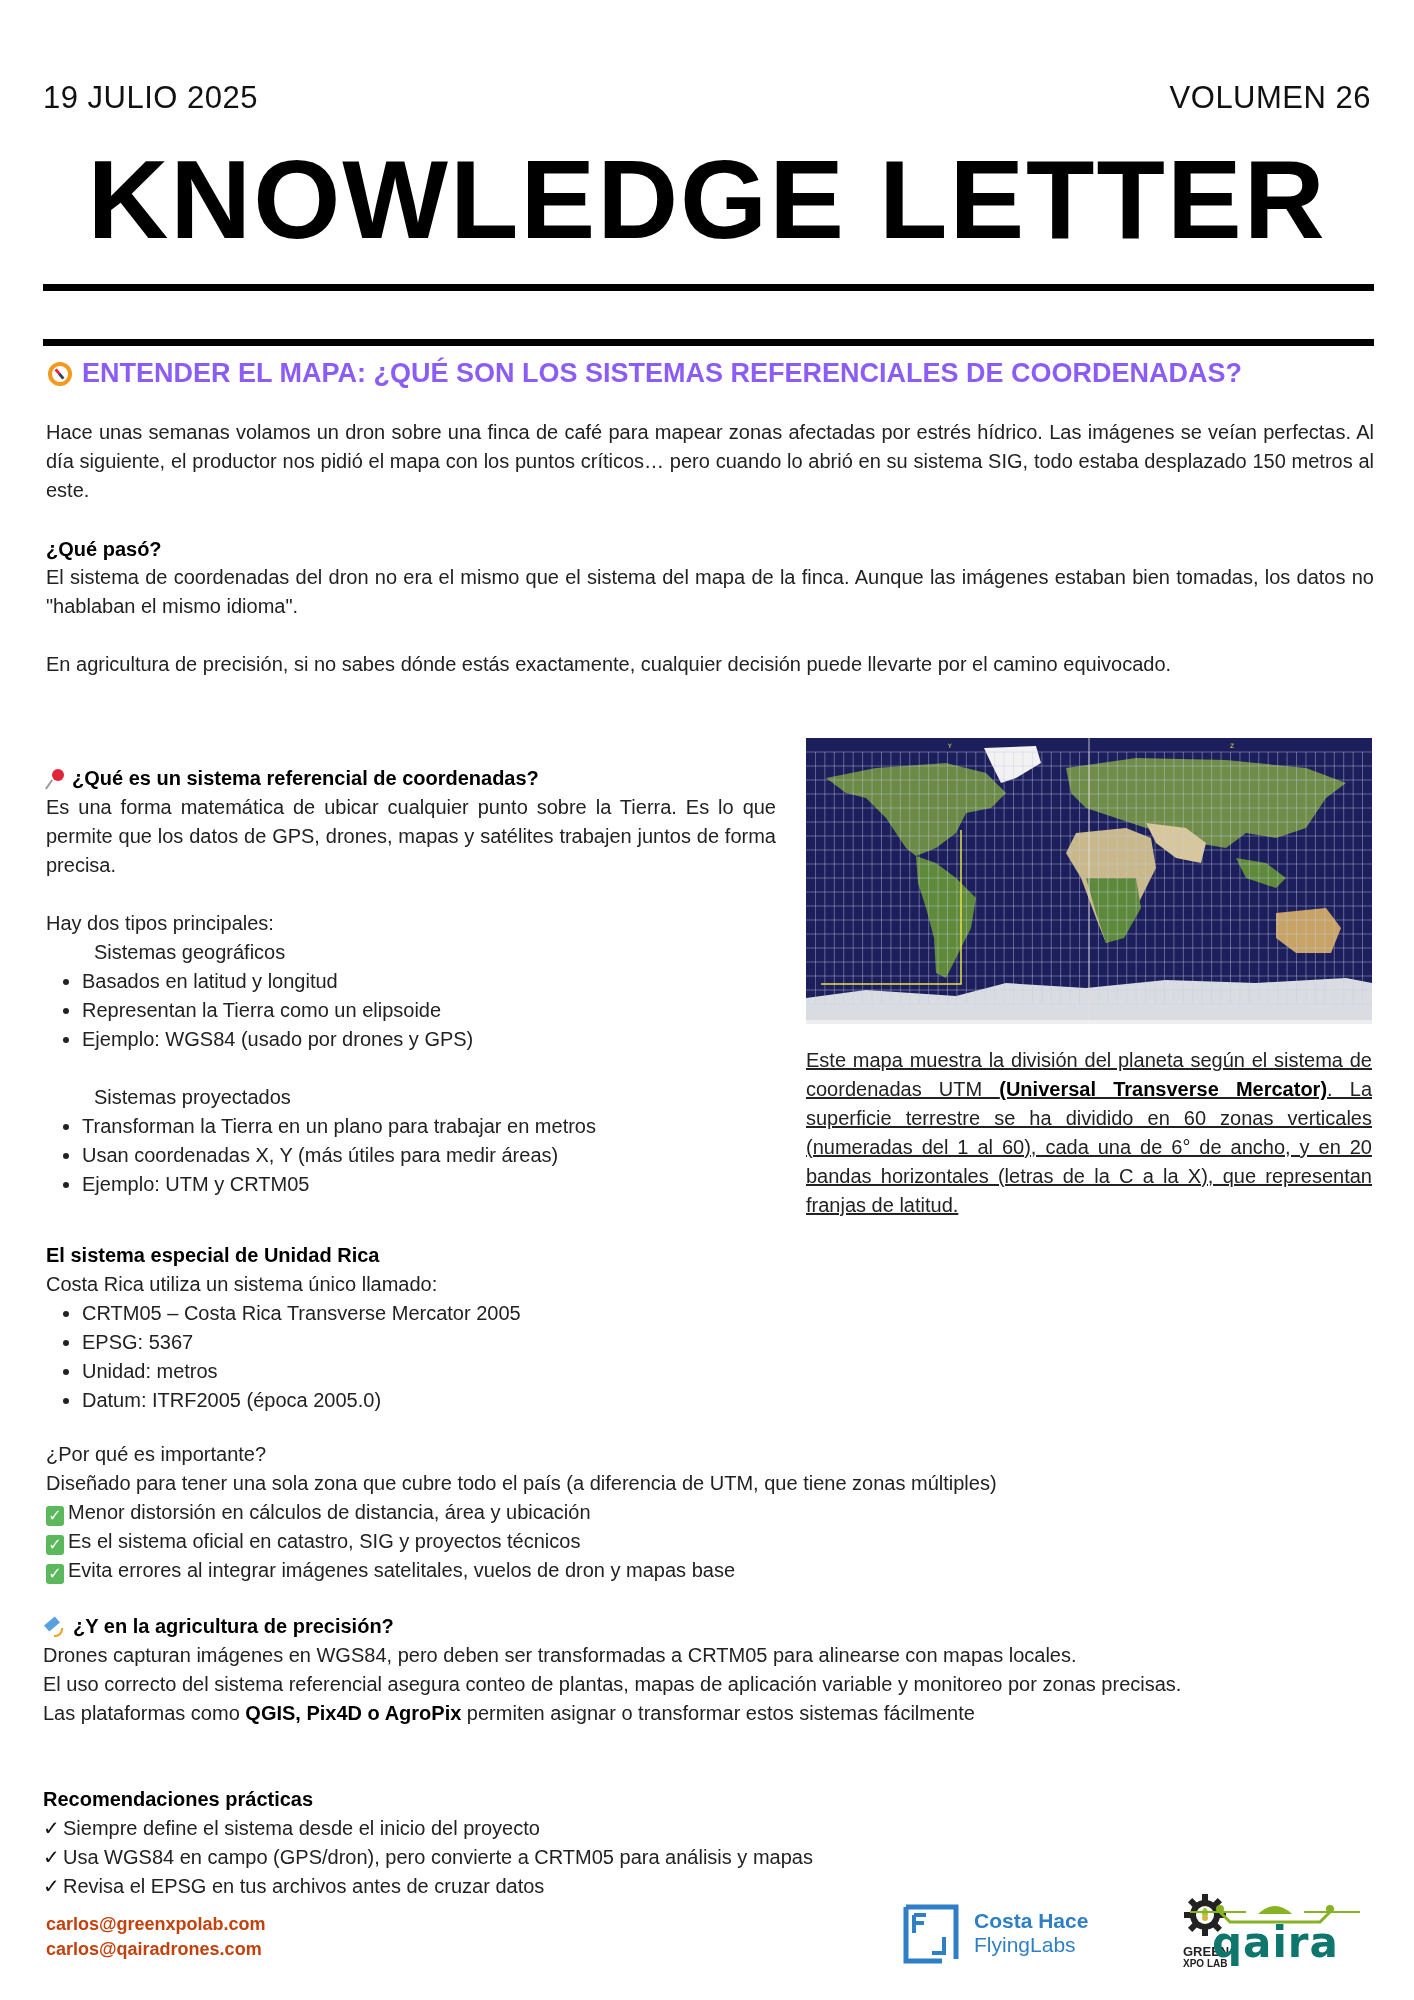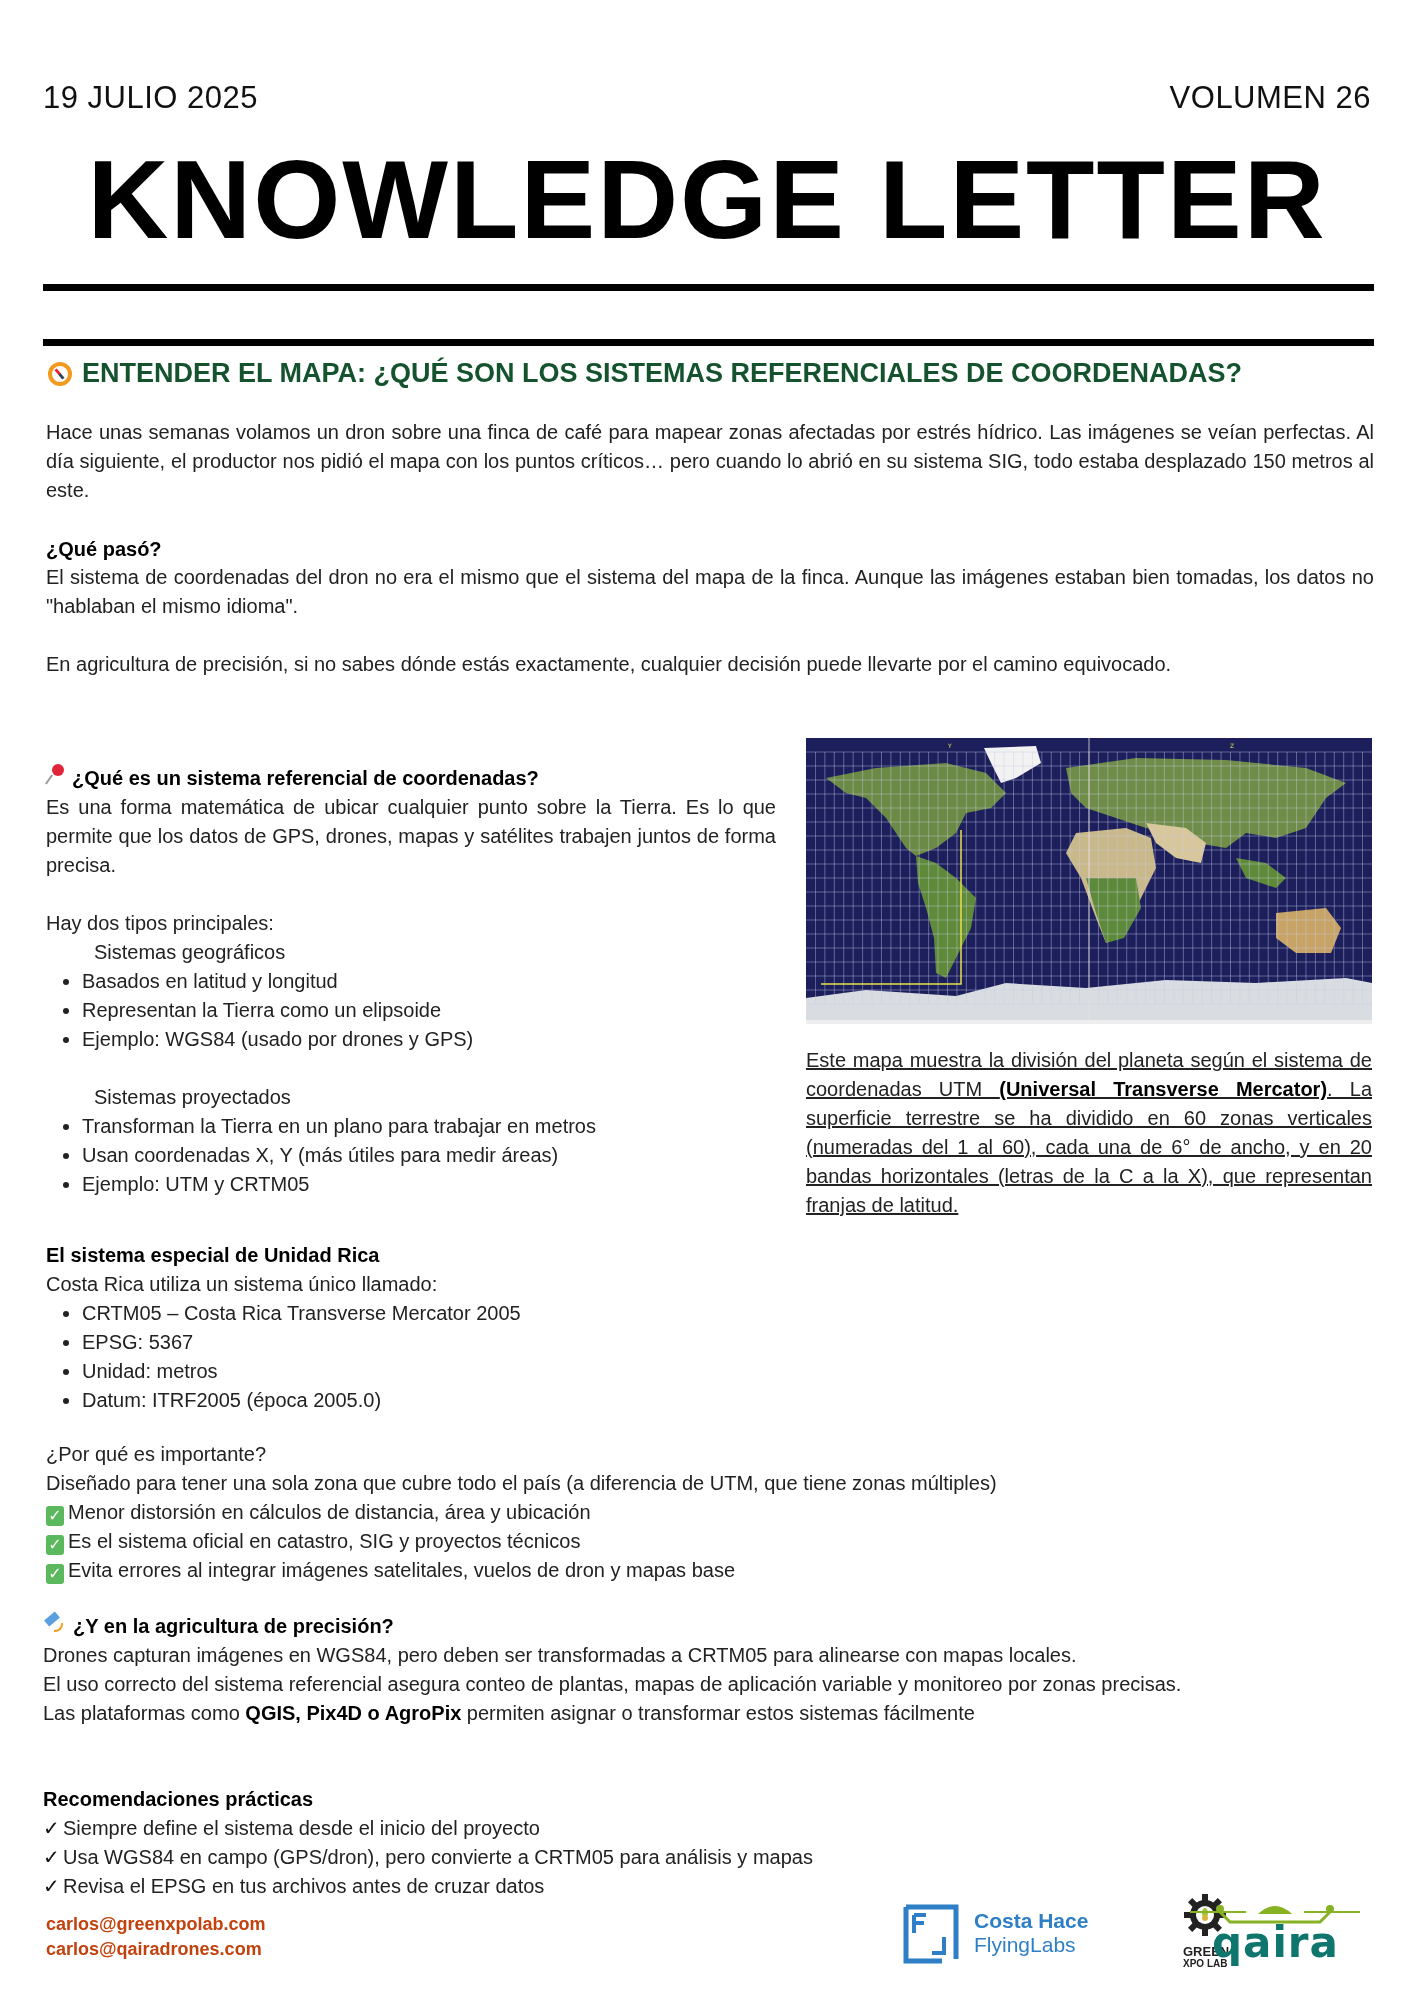--- a/index.html
+++ b/index.html
@@ -14,21 +14,21 @@
   #title {
     left: 0; width: 1414px; top: 135px; text-align: center;
     font-size: 112px; font-weight: 700; letter-spacing: 2px; color: #000;
     font-family: "Liberation Sans", sans-serif;
   }
   .rule { left: 43px; width: 1331px; height: 7px; background: #000; }
   #rule1 { top: 284px; }
   #rule2 { top: 339px; }
 
   .h1 {
-    left: 48px; top: 358px; font-size: 27px; font-weight: 700; color: #14532d;
+    left: 48px; top: 358px; font-size: 27px; font-weight: 700; color: #8b5cf6;
     display: flex; align-items: center; gap: 10px; white-space: nowrap;
   }
   .compass {
     width: 24px; height: 24px; border-radius: 50%;
     border: 4px solid #f29a1e; box-sizing: border-box; background: #fff;
     position: relative;
   }
   .compass::before {
     content: ""; position: absolute; left: 6px; top: 2px; width: 3px; height: 12px;
     background: linear-gradient(#e23 50%, #345 50%); transform: rotate(-40deg);
@@ -36,21 +36,21 @@
 
   .p { font-size: 20px; line-height: 29px; color: #222; }
   .justify { text-align: justify; text-align-last: left; }
   .bold { font-weight: 700; color: #000; }
 
   #intro { left: 46px; top: 418px; width: 1328px; }
   #qp-title { left: 46px; top: 535px; }
   #qp-body { left: 46px; top: 563px; width: 1328px; }
 
   #sr-section { left: 46px; top: 764px; width: 730px; }
-  .sub-h { font-weight: 700; color: #000; display: flex; align-items: flex-start; gap: 8px; }
+  .sub-h { font-weight: 700; color: #000; display: flex; align-items: center; gap: 8px; }
   .pin { display: inline-block; width: 18px; height: 20px; position: relative; }
   .pin::before { content: ""; position: absolute; left: 6px; top: 0; width: 12px; height: 12px; border-radius: 50%; background: #e0243a; }
   .pin::after { content: ""; position: absolute; left: 2px; top: 10px; width: 2px; height: 11px; background: #999; transform: rotate(35deg); }
   .indent-label { padding-left: 48px; }
   ul.bullets { margin: 0; padding: 0 0 0 36px; list-style: disc; }
   ul.bullets li { padding-left: 0; margin-left: 0; }
   .spacer { height: 29px; }
 
   #map {
     left: 806px; top: 738px; width: 566px; height: 282px;

